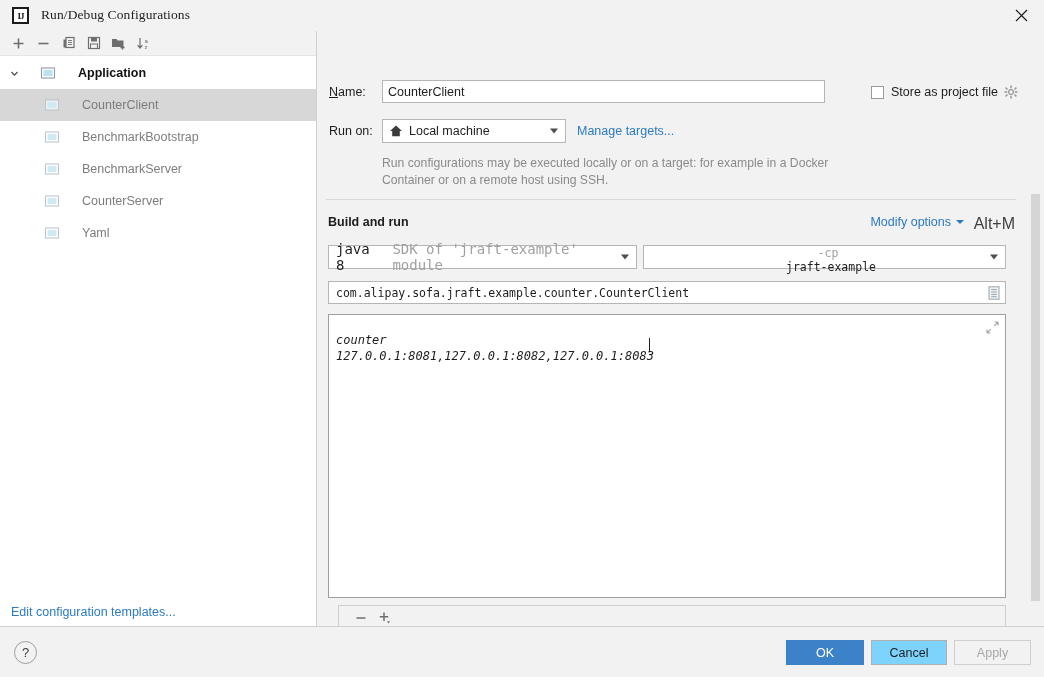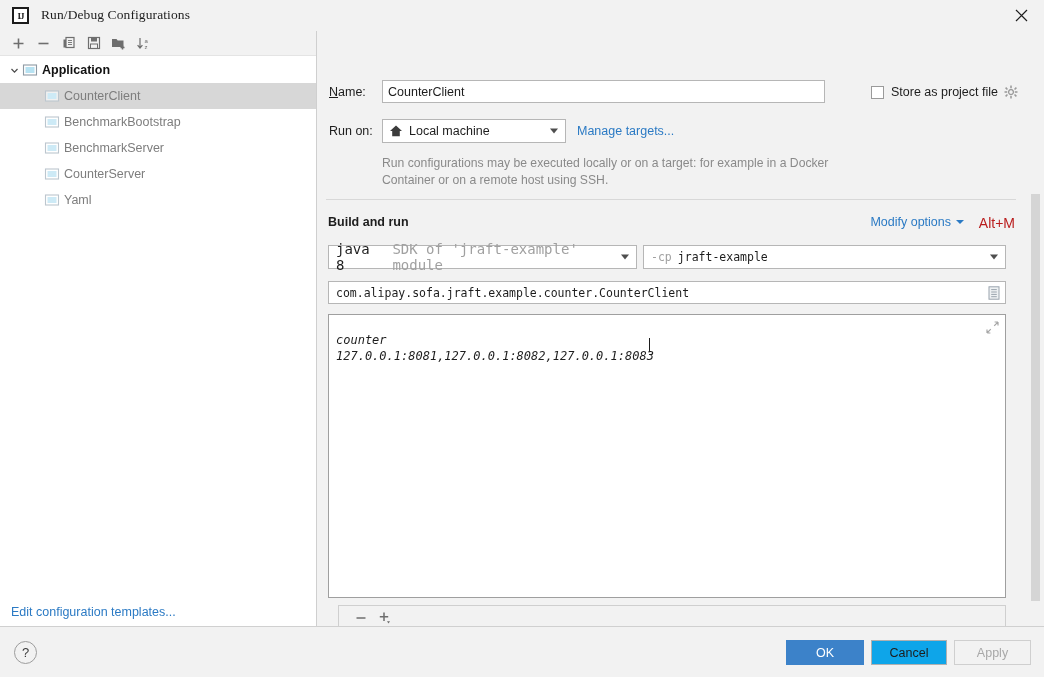--- a/index.html
+++ b/index.html
@@ -98,25 +98,26 @@
   .tb-btn svg { display: block; }
 
   .tree {
     position: absolute;
     left: 0; top: 26px;
     width: 316px;
     bottom: 0;
   }
   .tree-row {
     position: relative;
-    height: 26px;
+    height: 32px;
     display: flex;
     align-items: center;
     cursor: pointer;
     white-space: nowrap;
+    gap: 18px;
   }
   .tree-row.selected { background: #d7d7d7; }
   .tree-row .chev {
     width: 16px;
     display: flex;
     align-items: center;
     justify-content: center;
     margin-left: 6px;
   }
   .tree-row .node-icon {
@@ -276,22 +277,22 @@
   .modify-options .chev-d {
     margin-left: 5px;
     width: 0; height: 0;
     border-left: 4px solid transparent;
     border-right: 4px solid transparent;
     border-top: 4.5px solid #2b7ac4;
   }
   .alt-m {
     position: absolute;
     right: 29px; top: 184px;
-    font-size: 14px;
-    color: #b91c1c;
+    font-size: 16px;
+    color: #404040;
   }
 
   .jdk-combo {
     position: absolute;
     left: 11px; top: 214px;
     width: 309px; height: 24px;
     background: #ffffff;
     border: 1px solid #b6b6b6;
     box-sizing: border-box;
     display: flex;
@@ -310,20 +311,21 @@
     width: 363px; height: 24px;
     background: #ffffff;
     border: 1px solid #b6b6b6;
     box-sizing: border-box;
     display: flex;
     align-items: center;
     padding-left: 7px;
     cursor: pointer;
     font-family: "DejaVu Sans Mono", monospace;
     font-size: 11.5px;
+    flex-direction: column;
   }
   .cp-combo .gray { color: #a0a0a0; }
   .cp-combo .dark { color: #1d1d1d; margin-left: 6px; }
 
   .mainclass-field {
     position: absolute;
     left: 11px; top: 250px;
     width: 678px; height: 23px;
     background: #ffffff;
     border: 1px solid #b6b6b6;
@@ -433,21 +435,21 @@
     font-size: 13px;
     color: #3c3c3c;
     cursor: pointer;
     background: #f2f2f2;
   }
   .btn {
     position: absolute;
     top: 13px;
     height: 25px;
     border: 1px solid #b0b0b0;
-    background: #0ea5e9;
+    background: #7dd3fc;
     box-sizing: border-box;
     font-family: "Liberation Sans", sans-serif;
     font-size: 12.5px;
     color: #1d1d1d;
     display: flex;
     align-items: center;
     justify-content: center;
     cursor: pointer;
   }
   .btn.ok {

